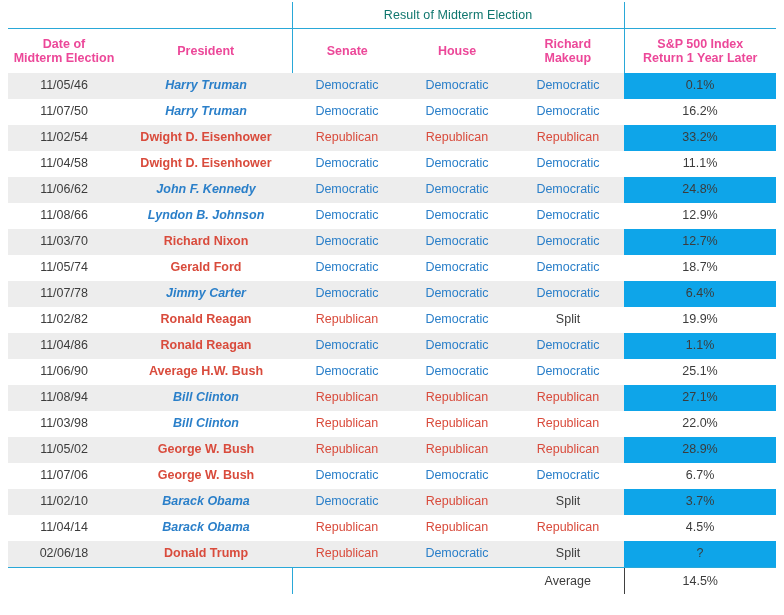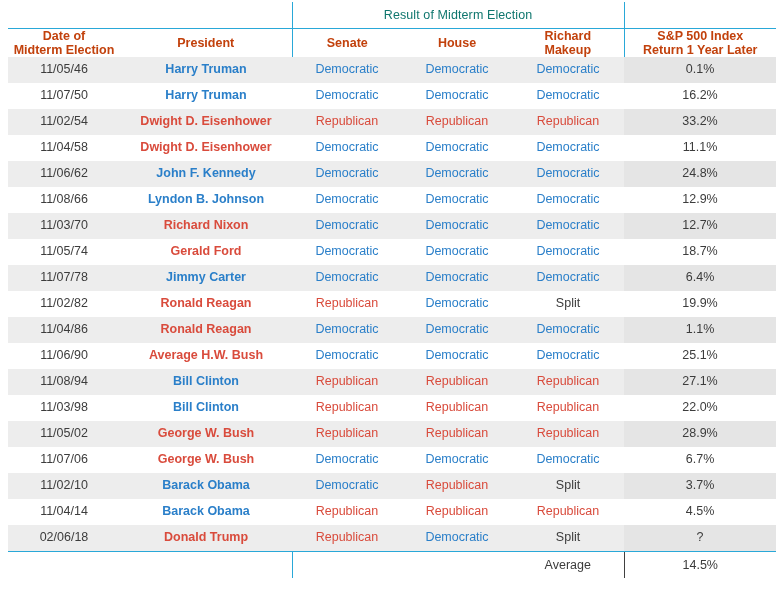--- a/index.html
+++ b/index.html
@@ -56,52 +56,52 @@
     border-right: 1px solid #29a8d8;
     border-bottom: 1px solid #29a8d8;
     letter-spacing: .1px;
   }
   .grouphead .blank-right {
     border-bottom: 1px solid #29a8d8;
   }
 
   
   .colhead th {
-    color: #c2410c;
+    color: #ec4899;
     font-size: 12.5px;
     font-weight: bold;
     text-align: center;
     vertical-align: middle;
-    height: 28px;
+    height: 44px;
     line-height: 14px;
     border-bottom: 1px solid #29a8d8;
   }
   .colhead th.sep-left  { border-left: 1px solid #29a8d8; }
   .colhead th.sep-right { border-right: 1px solid #29a8d8; }
 
   
   tbody tr { height: 26px; }
   tbody td {
     font-size: 12.5px;
     text-align: center;
     vertical-align: middle;
     height: 26px;
     line-height: 15px;
   }
   tr.alt td { background: #ededed; }
-  tr.alt td.sp { background: #e5e5e5; }
+  tr.alt td.sp { background: #0ea5e9; }
   tr td.sp { background: #ffffff; }
   td.sep-left  { border-left: 1px solid #29a8d8; }
   td.sep-right { border-right: 1px solid #29a8d8; }
   td.date { color: #3c3c3c; }
   td.sp   { color: #3c3c3c; }
   .dem { color: #2a7fc9; }
   .rep { color: #d94b3c; }
   .split { color: #3c3c3c; }
-  .pres-dem { color: #2a7fc9; font-weight: bold; }
+  .pres-dem { color: #2a7fc9; font-weight: bold; font-style: italic; }
   .pres-rep { color: #d94b3c; font-weight: bold; }
   .val { color: #3c3c3c; }
 
   
   tbody tr.lastrow td { border-bottom: 1px solid #29a8d8; }
 
   
   tr.avgrow td {
     height: 26px;
     font-size: 12.5px;

